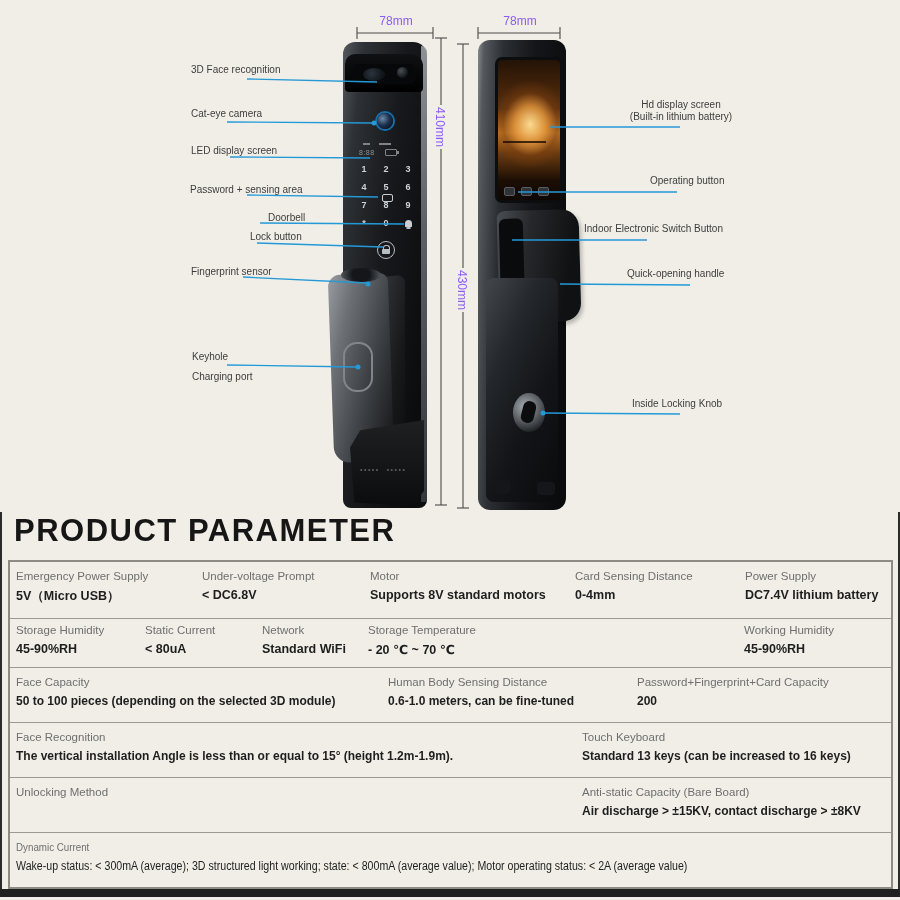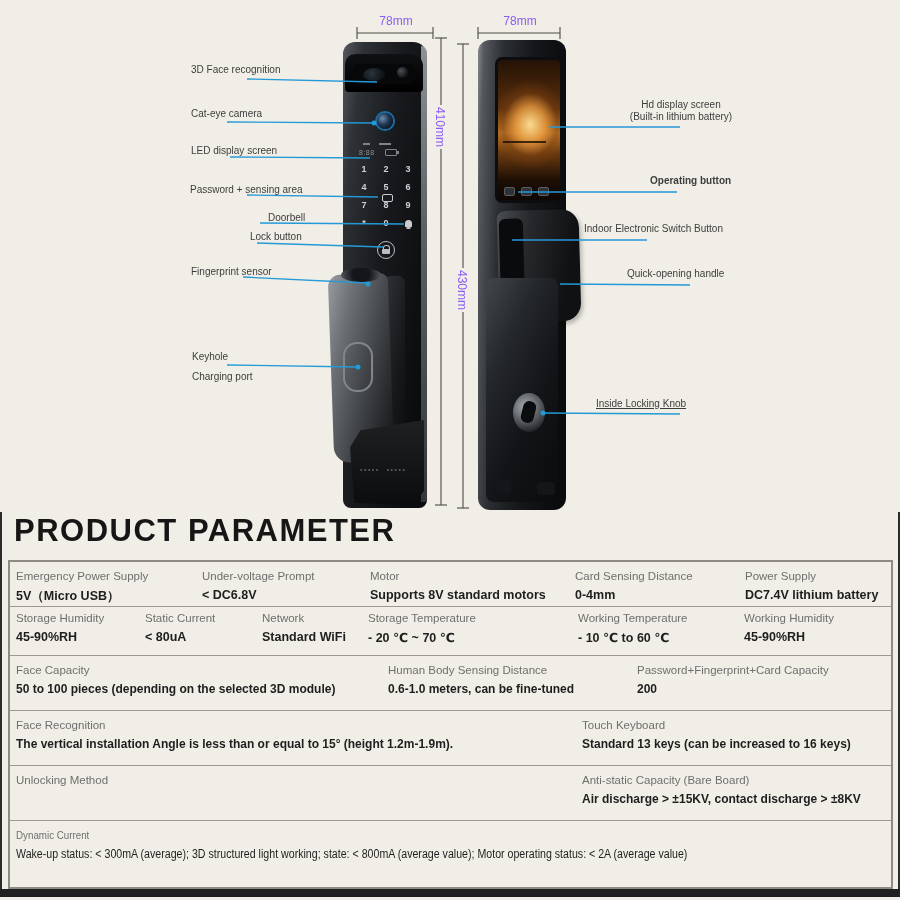--- a/index.html
+++ b/index.html
@@ -225,30 +225,30 @@
   <div class="lbl" style="left:268px;top:212px;z-index:6;">Doorbell</div>
   <div class="lbl" style="left:250px;top:231px;z-index:6;">Lock button</div>
   <div class="lbl" style="left:191px;top:266px;z-index:6;">Fingerprint sensor</div>
   <div class="lbl" style="left:192px;top:351px;z-index:6;">Keyhole</div>
   <div class="lbl" style="left:192px;top:371px;z-index:6;">Charging port</div>
 
   <div class="lbl center" style="left:618px;top:99px;width:126px;z-index:6;">
     <div>Hd display screen</div>
     <div>(Built-in lithium battery)</div>
   </div>
-  <div class="lbl" style="left:650px;top:175px;z-index:6;font-weight:bold;">Operating button</div>
+  <div class="lbl" style="left:650px;top:175px;z-index:6;">Operating button</div>
   <div class="lbl" style="left:584px;top:223px;z-index:6;">Indoor Electronic Switch Button</div>
   <div class="lbl" style="left:627px;top:268px;z-index:6;">Quick-opening handle</div>
-  <div class="lbl" style="left:596px;top:398px;z-index:6;text-decoration:underline;">Inside Locking Knob</div>
+  <div class="lbl" style="left:632px;top:398px;z-index:6;">Inside Locking Knob</div>
 
   <div class="title">PRODUCT PARAMETER</div>
 
   <div class="param-table">
 
-    <div class="prow" style="height:45px;">
+    <div class="prow" style="height:57px;">
       <div class="pcell" style="left:6px;">
         <span class="plabel">Emergency Power Supply</span>
         <span class="pval">5V（Micro USB）</span>
       </div>
       <div class="pcell" style="left:192px;">
         <span class="plabel">Under-voltage Prompt</span>
         <span class="pval">&lt; DC6.8V</span>
       </div>
       <div class="pcell" style="left:360px;">
         <span class="plabel">Motor</span>
@@ -274,24 +274,20 @@
         <span class="pval">&lt; 80uA</span>
       </div>
       <div class="pcell" style="left:252px;padding-top:5px;">
         <span class="plabel">Network</span>
         <span class="pval">Standard WiFi</span>
       </div>
       <div class="pcell" style="left:358px;padding-top:5px;">
         <span class="plabel">Storage Temperature</span>
         <span class="pval">- 20 ℃ ~ 70 ℃</span>
       </div>
-      <div class="pcell" style="left:568px;padding-top:5px;">
-        <span class="plabel">Working Temperature</span>
-        <span class="pval">- 10 ℃ to 60 ℃</span>
-      </div>
       <div class="pcell" style="left:734px;padding-top:5px;">
         <span class="plabel">Working Humidity</span>
         <span class="pval">45-90%RH</span>
       </div>
     </div>
 
     <div class="prow" style="height:55px;">
       <div class="pcell" style="left:6px;">
         <span class="plabel">Face Capacity</span>
         <span class="pval sm">50 to 100 pieces (depending on the selected 3D module)</span>

